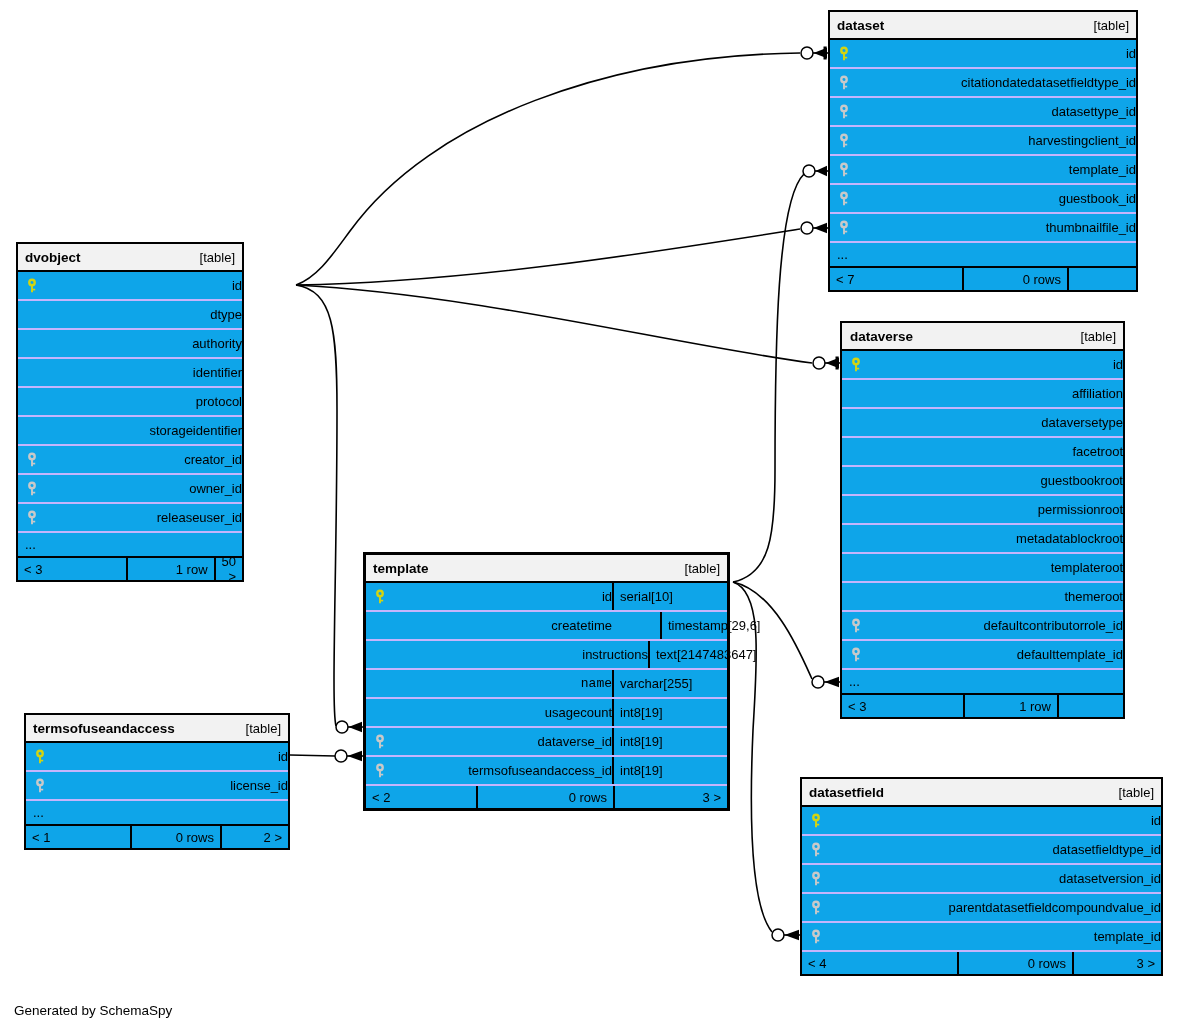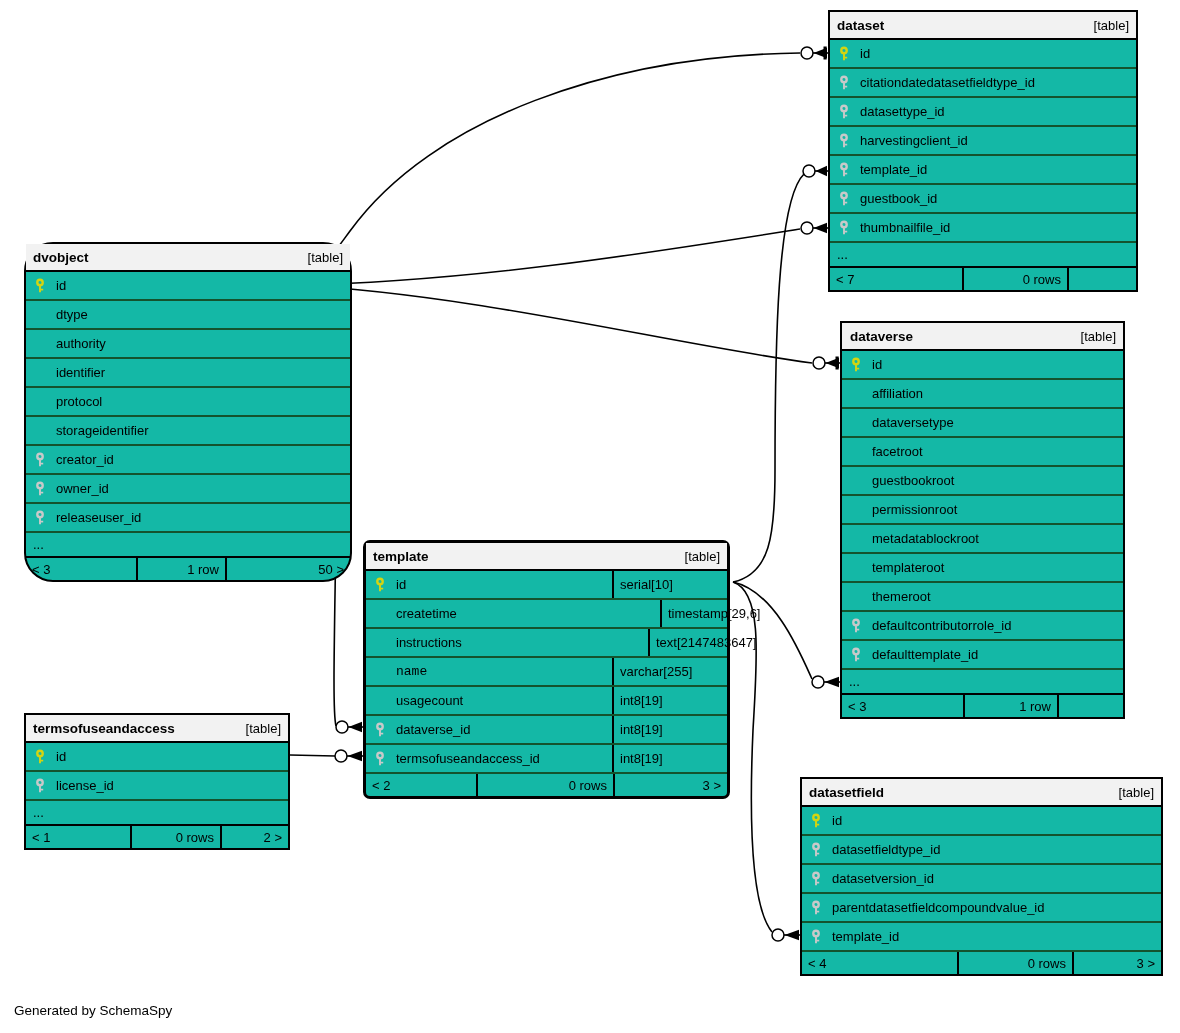--- a/index.html
+++ b/index.html
@@ -1,26 +1,26 @@
 <!DOCTYPE html>
 <html><head>
 <meta charset="utf-8">
 <style>
   html,body{margin:0;padding:0;background:#ffffff;}
   body{width:1180px;height:1033px;position:relative;overflow:hidden;
        font-family:"Liberation Sans","DejaVu Sans",sans-serif;color:#000;}
   #diagram{position:absolute;left:0;top:0;width:1180px;height:1033px;}
   #edges{position:absolute;left:0;top:0;z-index:0;}
-  .tbl{position:absolute;z-index:1;background:#14b8a6;border:2px solid #000;box-sizing:border-box;}
+  .tbl{position:absolute;z-index:1;background:#0ea5e9;border:2px solid #000;box-sizing:border-box;text-align:right;}
   .tbl.emph{border-width:3px;}
   .tbl-header{height:26px;background:#f2f2f2;border-bottom:2px solid #000;
               display:flex;align-items:center;justify-content:space-between;padding:0 7px;}
   .tbl-name{font-weight:bold;font-size:13.5px;}
   .tbl-tag{font-size:13px;}
-  .tbl-row{height:27px;border-bottom:2px solid #14532d;display:flex;align-items:center;font-size:13px;}
+  .tbl-row{height:27px;border-bottom:2px solid #c4b5fd;display:flex;align-items:center;font-size:13px;}
   .tbl-row:last-of-type{border-bottom:none;}
   .keycell{width:30px;display:flex;align-items:center;justify-content:flex-start;
            padding-left:9px;box-sizing:border-box;flex:none;}
   .colname{flex:1;white-space:nowrap;overflow:hidden;}
   .coltype{flex:none;border-left:2px solid #000;height:100%;display:flex;align-items:center;
            padding-left:6px;box-sizing:border-box;white-space:nowrap;}
   .ellipsis-row{height:23px;border-bottom:2px solid #000;display:flex;align-items:center;
                 padding-left:7px;font-size:13px;}
   .tbl-footer{height:22px;display:flex;font-size:13px;}
   .tbl-footer .fcell{display:flex;align-items:center;box-sizing:border-box;height:100%;
@@ -162,21 +162,21 @@
         </span>
         <span class="colname">thumbnailfile_id</span>
       </div>
       <div class="ellipsis-row">...</div>
       <div class="tbl-footer">
         <span class="fcell fleft" style="width: 134px;">&lt; 7</span>
         <span class="fcell fright" style="width: 105px;">0 rows</span>
         <span class="fcell fright" style="flex: 1 1 0%;"></span>
       </div>
     </div>
-    <div class="tbl" style="left: 24px; top: 242px; width: 328px; border-radius: 29px;">
+    <div class="tbl" style="left: 16px; top: 242px; width: 228px;">
       <div class="tbl-header" style="background: rgb(242, 242, 242);">
         <span class="tbl-name">dvobject</span>
         <span class="tbl-tag">[table]</span>
       </div>
       <div class="tbl-row">
         <span class="keycell">
           <svg width="10" height="16" viewBox="0 0 10 16">
             <circle cx="5" cy="4.4" r="2.7" fill="none" stroke="#d4d411" stroke-width="2.4"></circle>
             <line x1="5" y1="7.4" x2="5" y2="14.2" stroke="#d4d411" stroke-width="1.9"></line>
             <line x1="5" y1="11.6" x2="8.2" y2="11.6" stroke="#d4d411" stroke-width="1.7"></line>
@@ -308,21 +308,21 @@
         </span>
         <span class="colname">defaulttemplate_id</span>
       </div>
       <div class="ellipsis-row">...</div>
       <div class="tbl-footer">
         <span class="fcell fleft" style="width: 123px;">&lt; 3</span>
         <span class="fcell fright" style="width: 94px;">1 row</span>
         <span class="fcell fright" style="flex: 1 1 0%;"></span>
       </div>
     </div>
-    <div class="tbl emph" style="left: 363px; top: 540px; width: 367px; border-radius: 7px;">
+    <div class="tbl emph" style="left: 363px; top: 552px; width: 367px;">
       <div class="tbl-header" style="background: rgb(242, 242, 242);">
         <span class="tbl-name">template</span>
         <span class="tbl-tag">[table]</span>
       </div>
       <div class="tbl-row">
         <span class="keycell">
           <svg width="10" height="16" viewBox="0 0 10 16">
             <circle cx="5" cy="4.4" r="2.7" fill="none" stroke="#d4d411" stroke-width="2.4"></circle>
             <line x1="5" y1="7.4" x2="5" y2="14.2" stroke="#d4d411" stroke-width="1.9"></line>
             <line x1="5" y1="11.6" x2="8.2" y2="11.6" stroke="#d4d411" stroke-width="1.7"></line>

